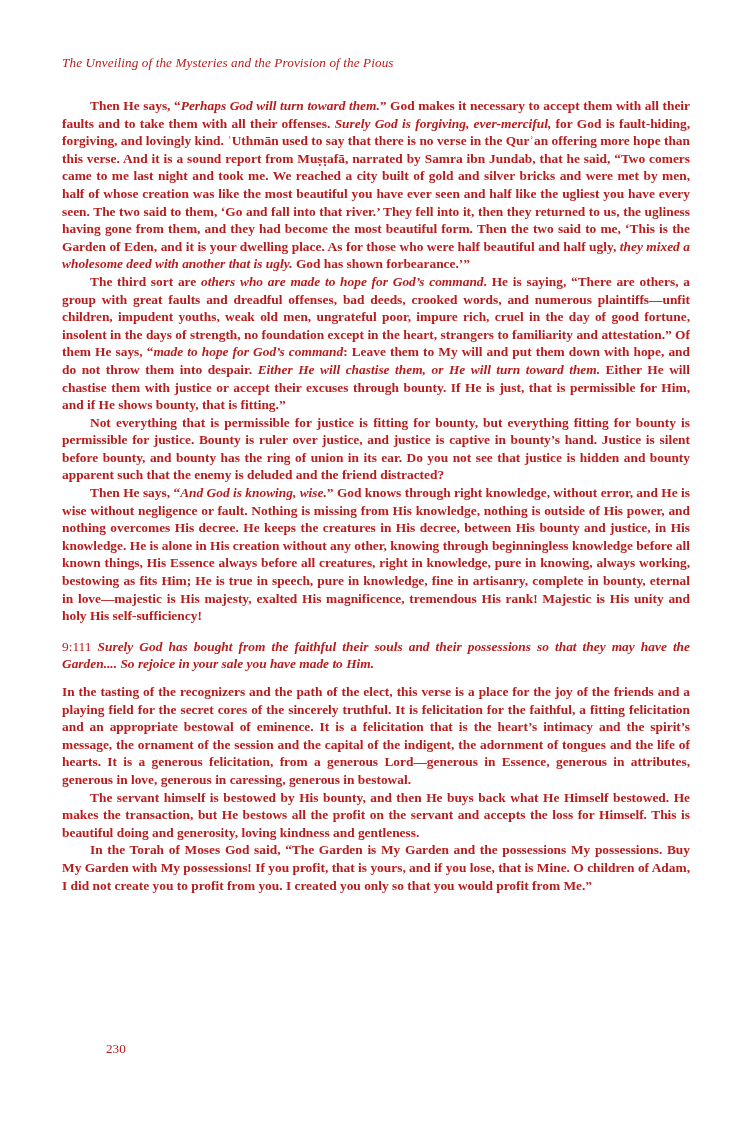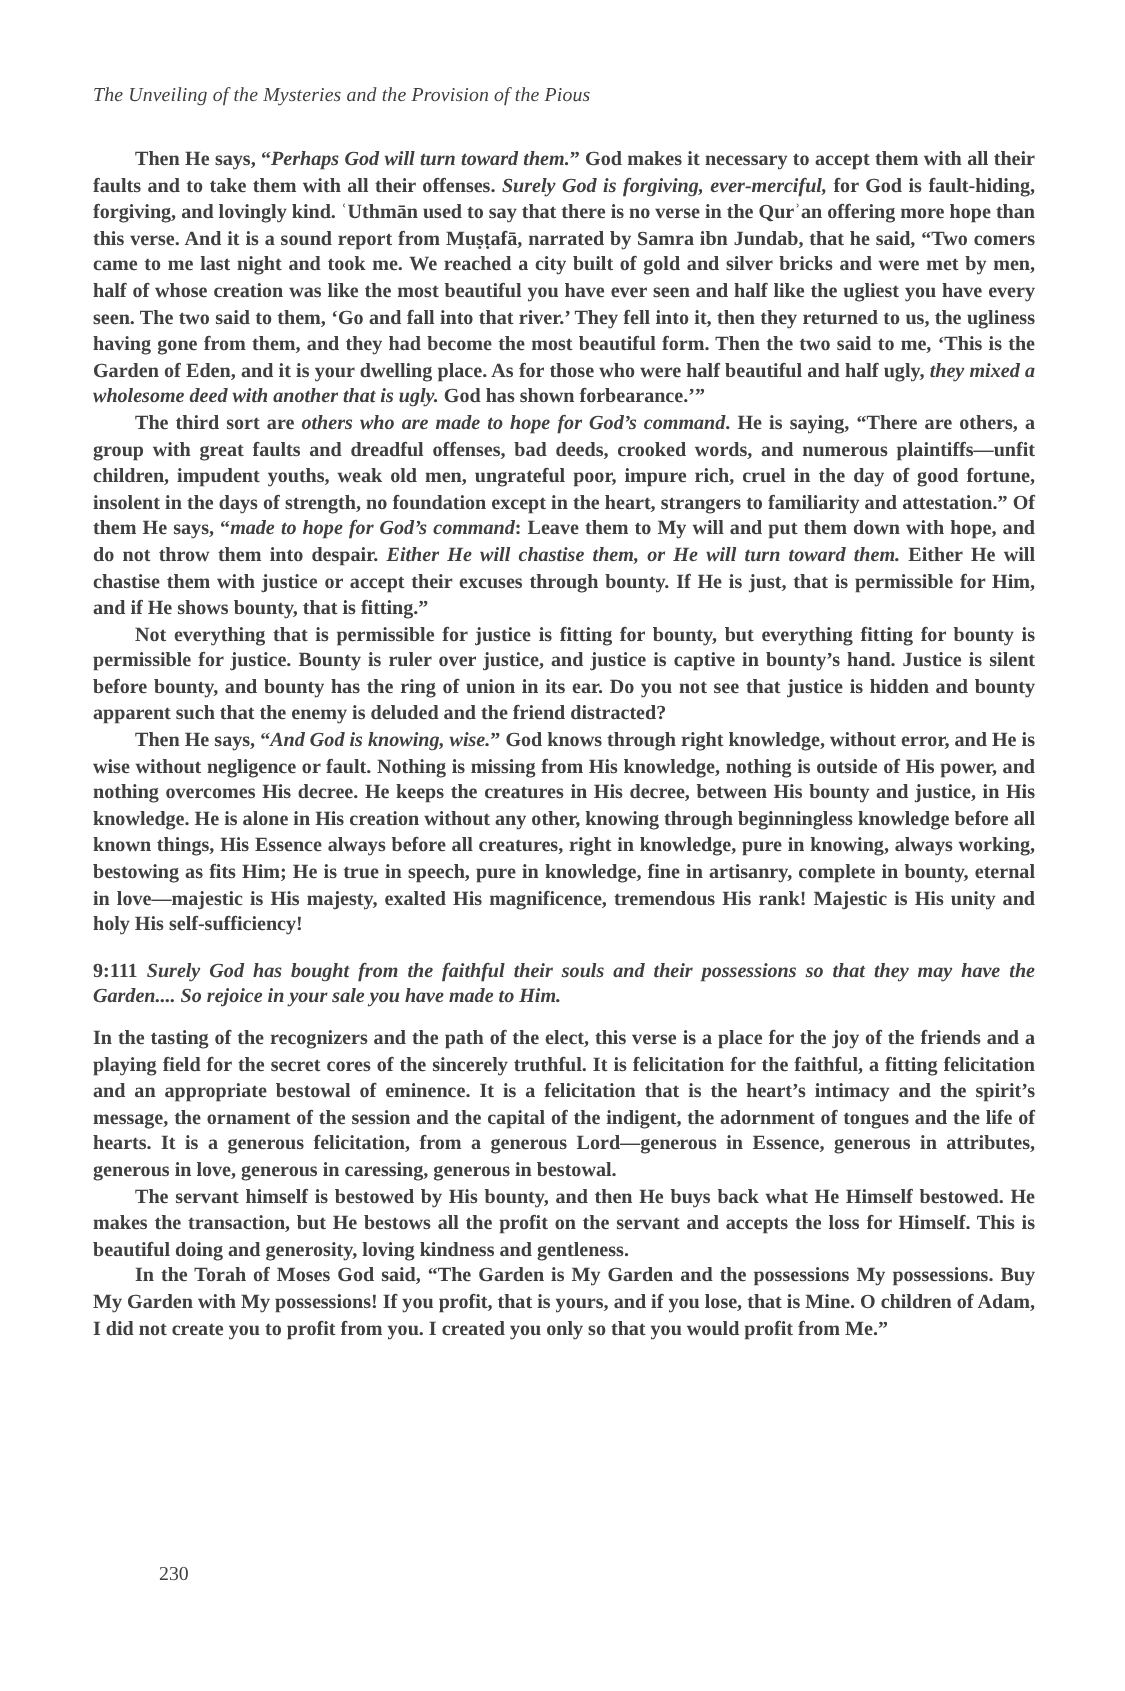--- a/index.html
+++ b/index.html
@@ -1,20 +1,20 @@
 <!DOCTYPE html>
 <html><head>
 <meta charset="utf-8">
 <style>
   html, body { margin: 0; padding: 0; background: #ffffff; }
   .page {
     width: 750px; height: 1127px;
     position: relative;
     background: #ffffff;
-    color: #404040;
+    color: #b91c1c;
     font-family: "Liberation Serif", serif;
     overflow: hidden;
   }
   .running-header {
     position: absolute;
     left: 62px; top: 55px;
     width: 628px;
     font-style: italic;
     font-size: 13.2px;
     letter-spacing: 0.1px;
@@ -29,21 +29,21 @@
   }
   p.para { margin: 0; padding: 0; font-weight: bold; }
   p.para.indent { text-indent: 28px; }
   p.verse {
     font-weight: bold;
     margin: 13px 0 10px 0;
     text-indent: 0;
   }
   .seg-r { font-style: normal; font-weight: inherit; }
   .seg-i { font-style: italic; }
-  .seg-b { font-weight: bold; font-style: normal; }
+  .seg-b { font-weight: normal; font-style: normal; }
   .seg-bi { font-weight: bold; font-style: italic; }
   .page-number {
     position: absolute;
     left: 62px; top: 1041px;
     font-size: 13.2px;
     margin-left: 44px;
   }
 </style>
 </head>
 <body>

